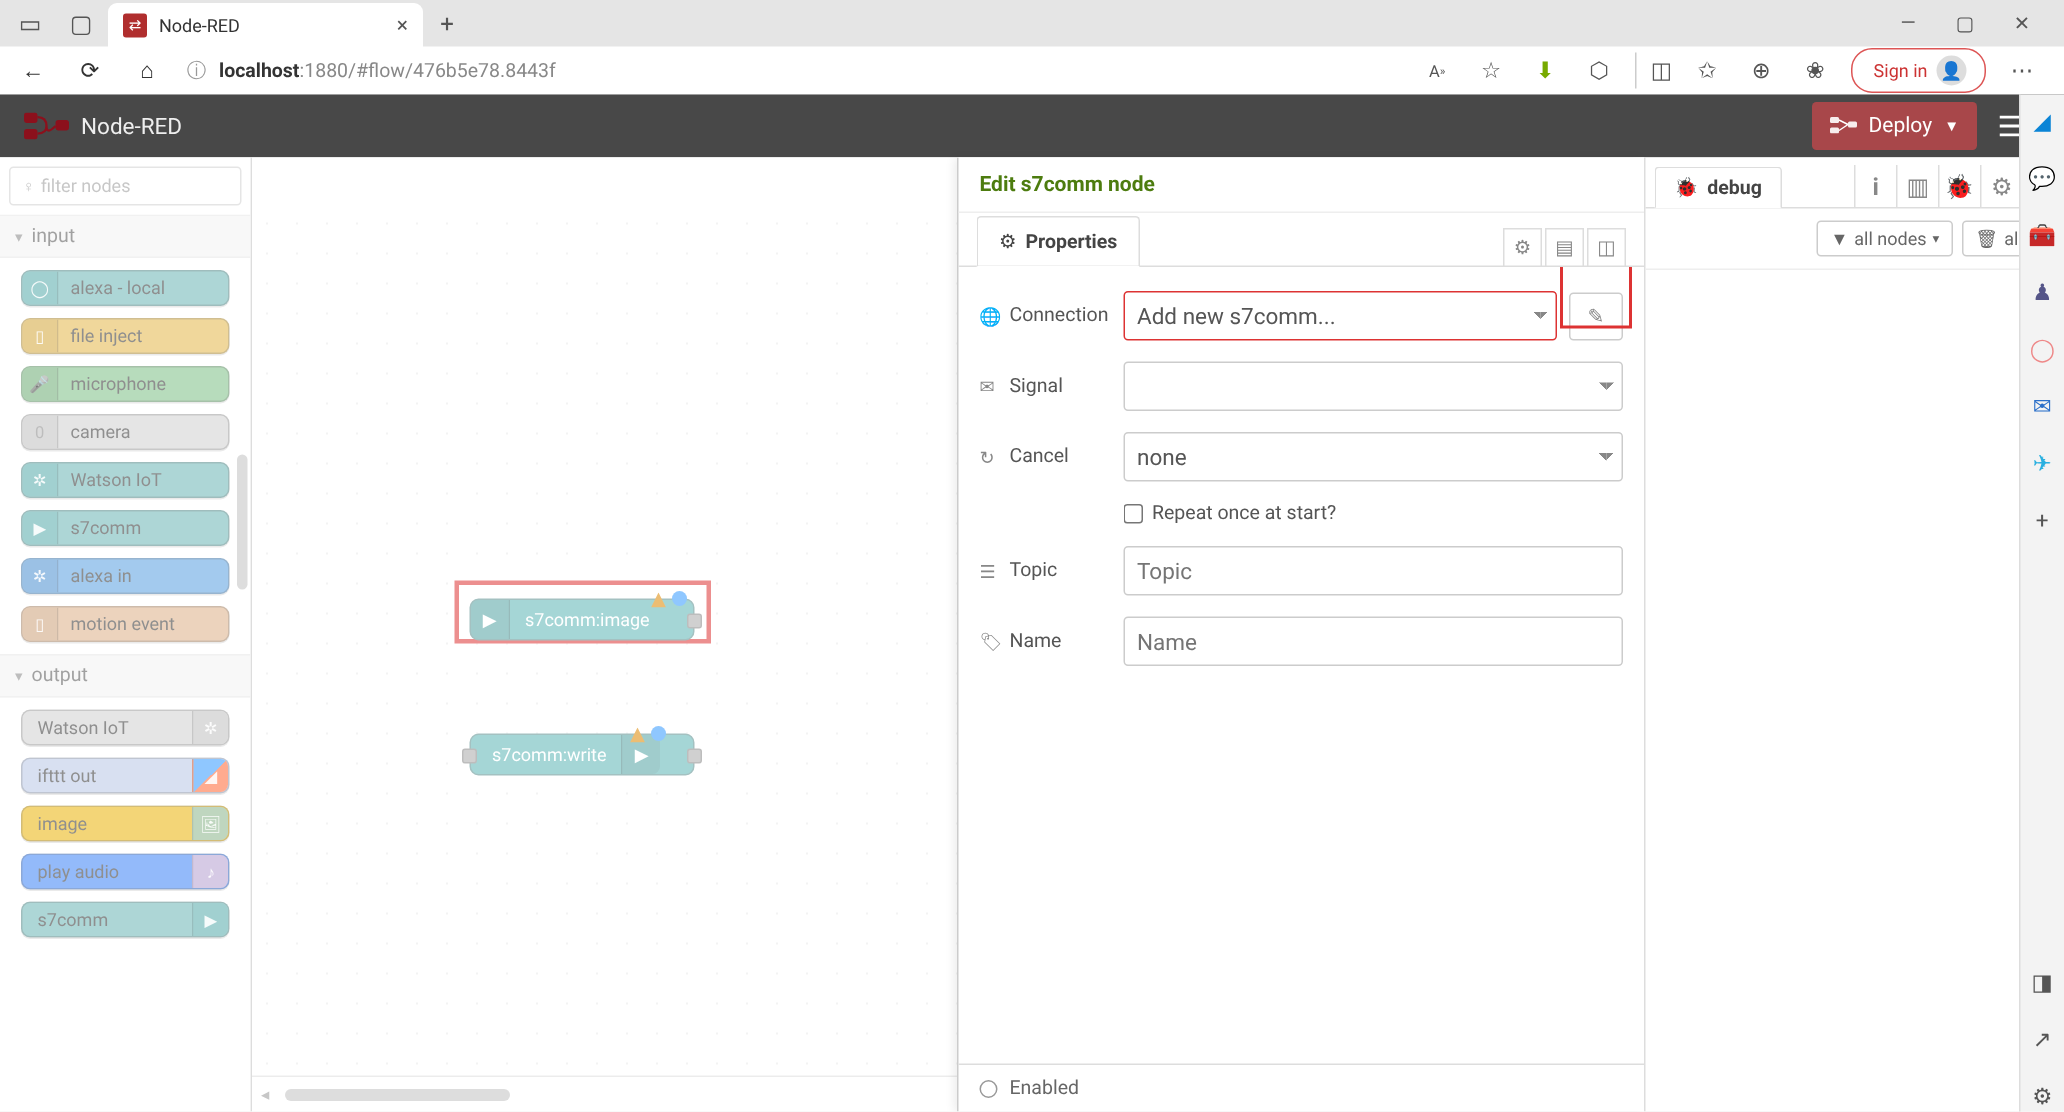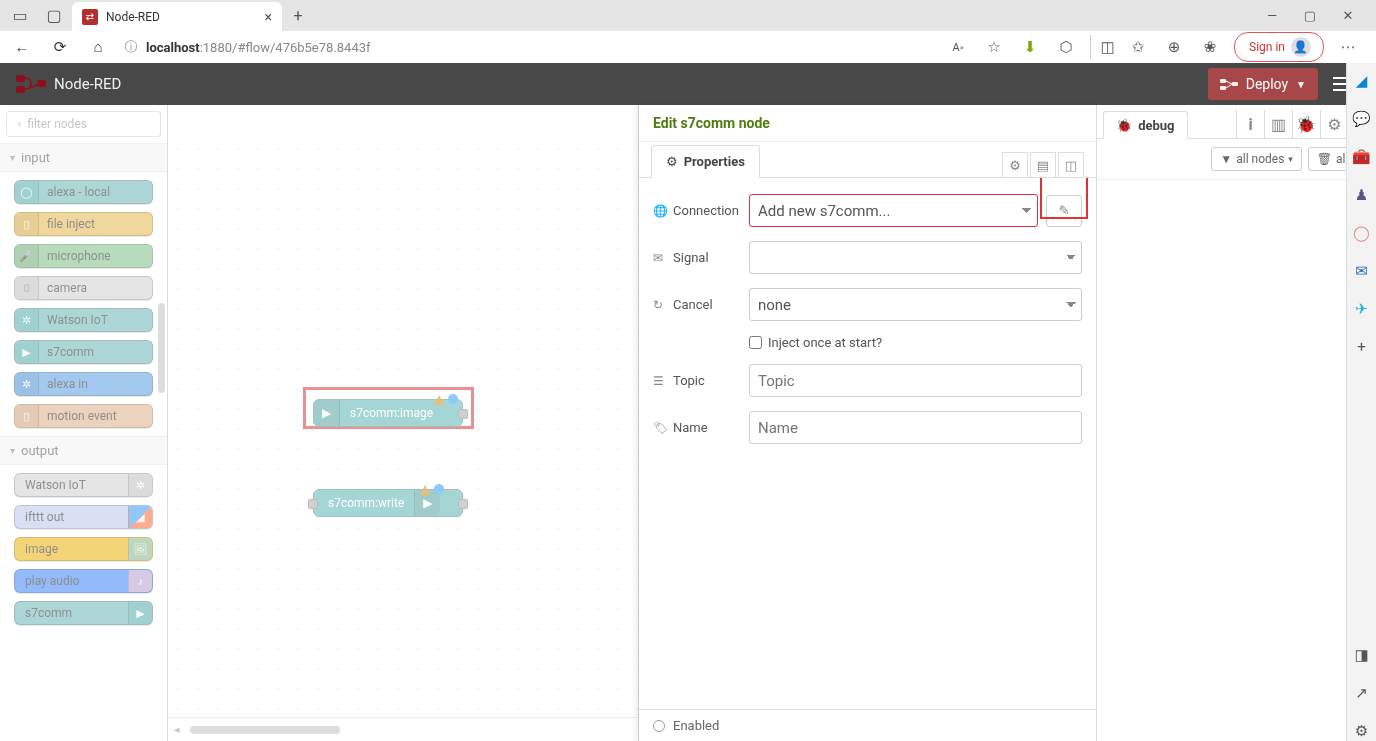--- a/index.html
+++ b/index.html
@@ -328,21 +328,21 @@
         <div class="form-label">
             <span class="lbl-ico">↻</span>
             <span>Cancel</span>
           </div>
         <select class="form-select"><option>none</option></select>
       </div>
       <div class="form-row">
         <div class="form-label"></div>
         <label style="font-size:13px; color:#555; display:flex; gap:6px; align-items:center;">
           <input type="checkbox" style="">
-          <span>Inject once at start?</span>
+          <span>Repeat once at start?</span>
         </label>
       </div>
       <div class="form-row">
         <div class="form-label">
             <span class="lbl-ico">☰</span>
             <span>Topic</span>
           </div>
         <input class="form-input" placeholder="Topic" style="">
       </div>
       <div class="form-row">

